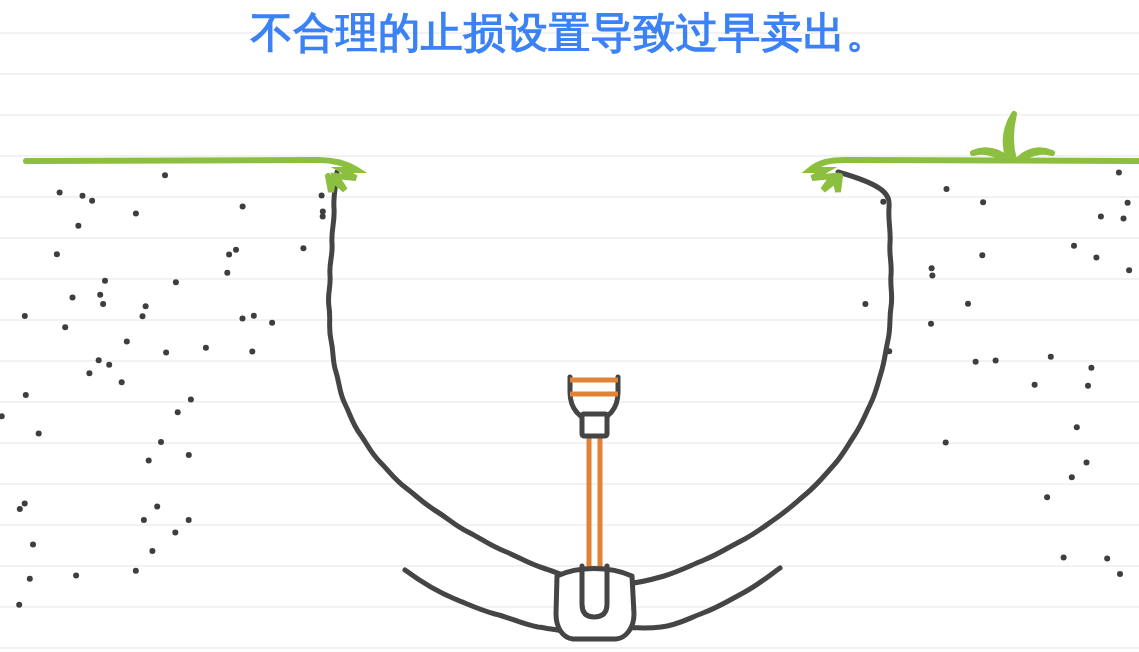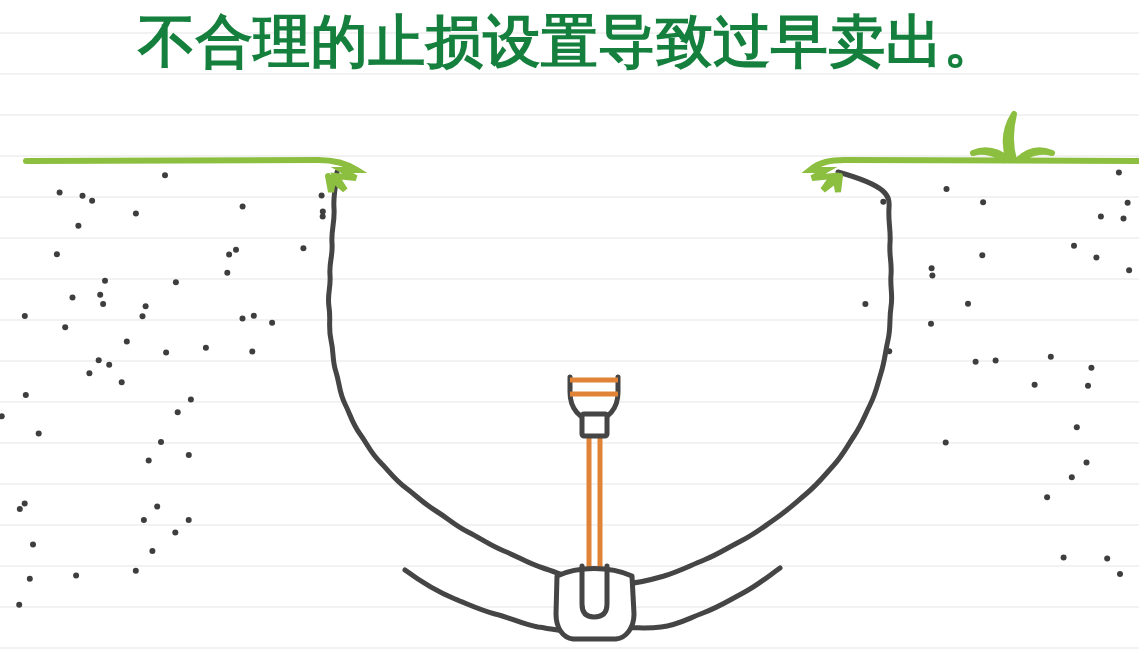--- a/index.html
+++ b/index.html
@@ -64,21 +64,21 @@
         <line x1="0" x2="1139" y1="402" y2="402"></line>
         <line x1="0" x2="1139" y1="443" y2="443"></line>
         <line x1="0" x2="1139" y1="484" y2="484"></line>
         <line x1="0" x2="1139" y1="525" y2="525"></line>
         <line x1="0" x2="1139" y1="566" y2="566"></line>
         <line x1="0" x2="1139" y1="607" y2="607"></line>
         <line x1="0" x2="1139" y1="648" y2="648"></line>
       </g>
   </svg>
 
-  <div id="title" style="color: #15803d; font-size: 57px;">不合理的止损设置导致过早卖出。</div>
+  <div id="title" style="color: #3b82f6; font-size: 42px;">不合理的止损设置导致过早卖出。</div>
 
   <svg id="artlayer" viewBox="0 0 1139 652" xmlns="http://www.w3.org/2000/svg">
 
     <g id="specks" fill="#3E3E3E">
         <circle cx="157.2" cy="506.5" r="3"></circle>
         <circle cx="29.8" cy="578.7" r="3"></circle>
         <circle cx="931.0" cy="323.8" r="3"></circle>
         <circle cx="126.8" cy="341.6" r="3"></circle>
         <circle cx="946.5" cy="189.1" r="3"></circle>
         <circle cx="24.8" cy="315.9" r="3"></circle>

